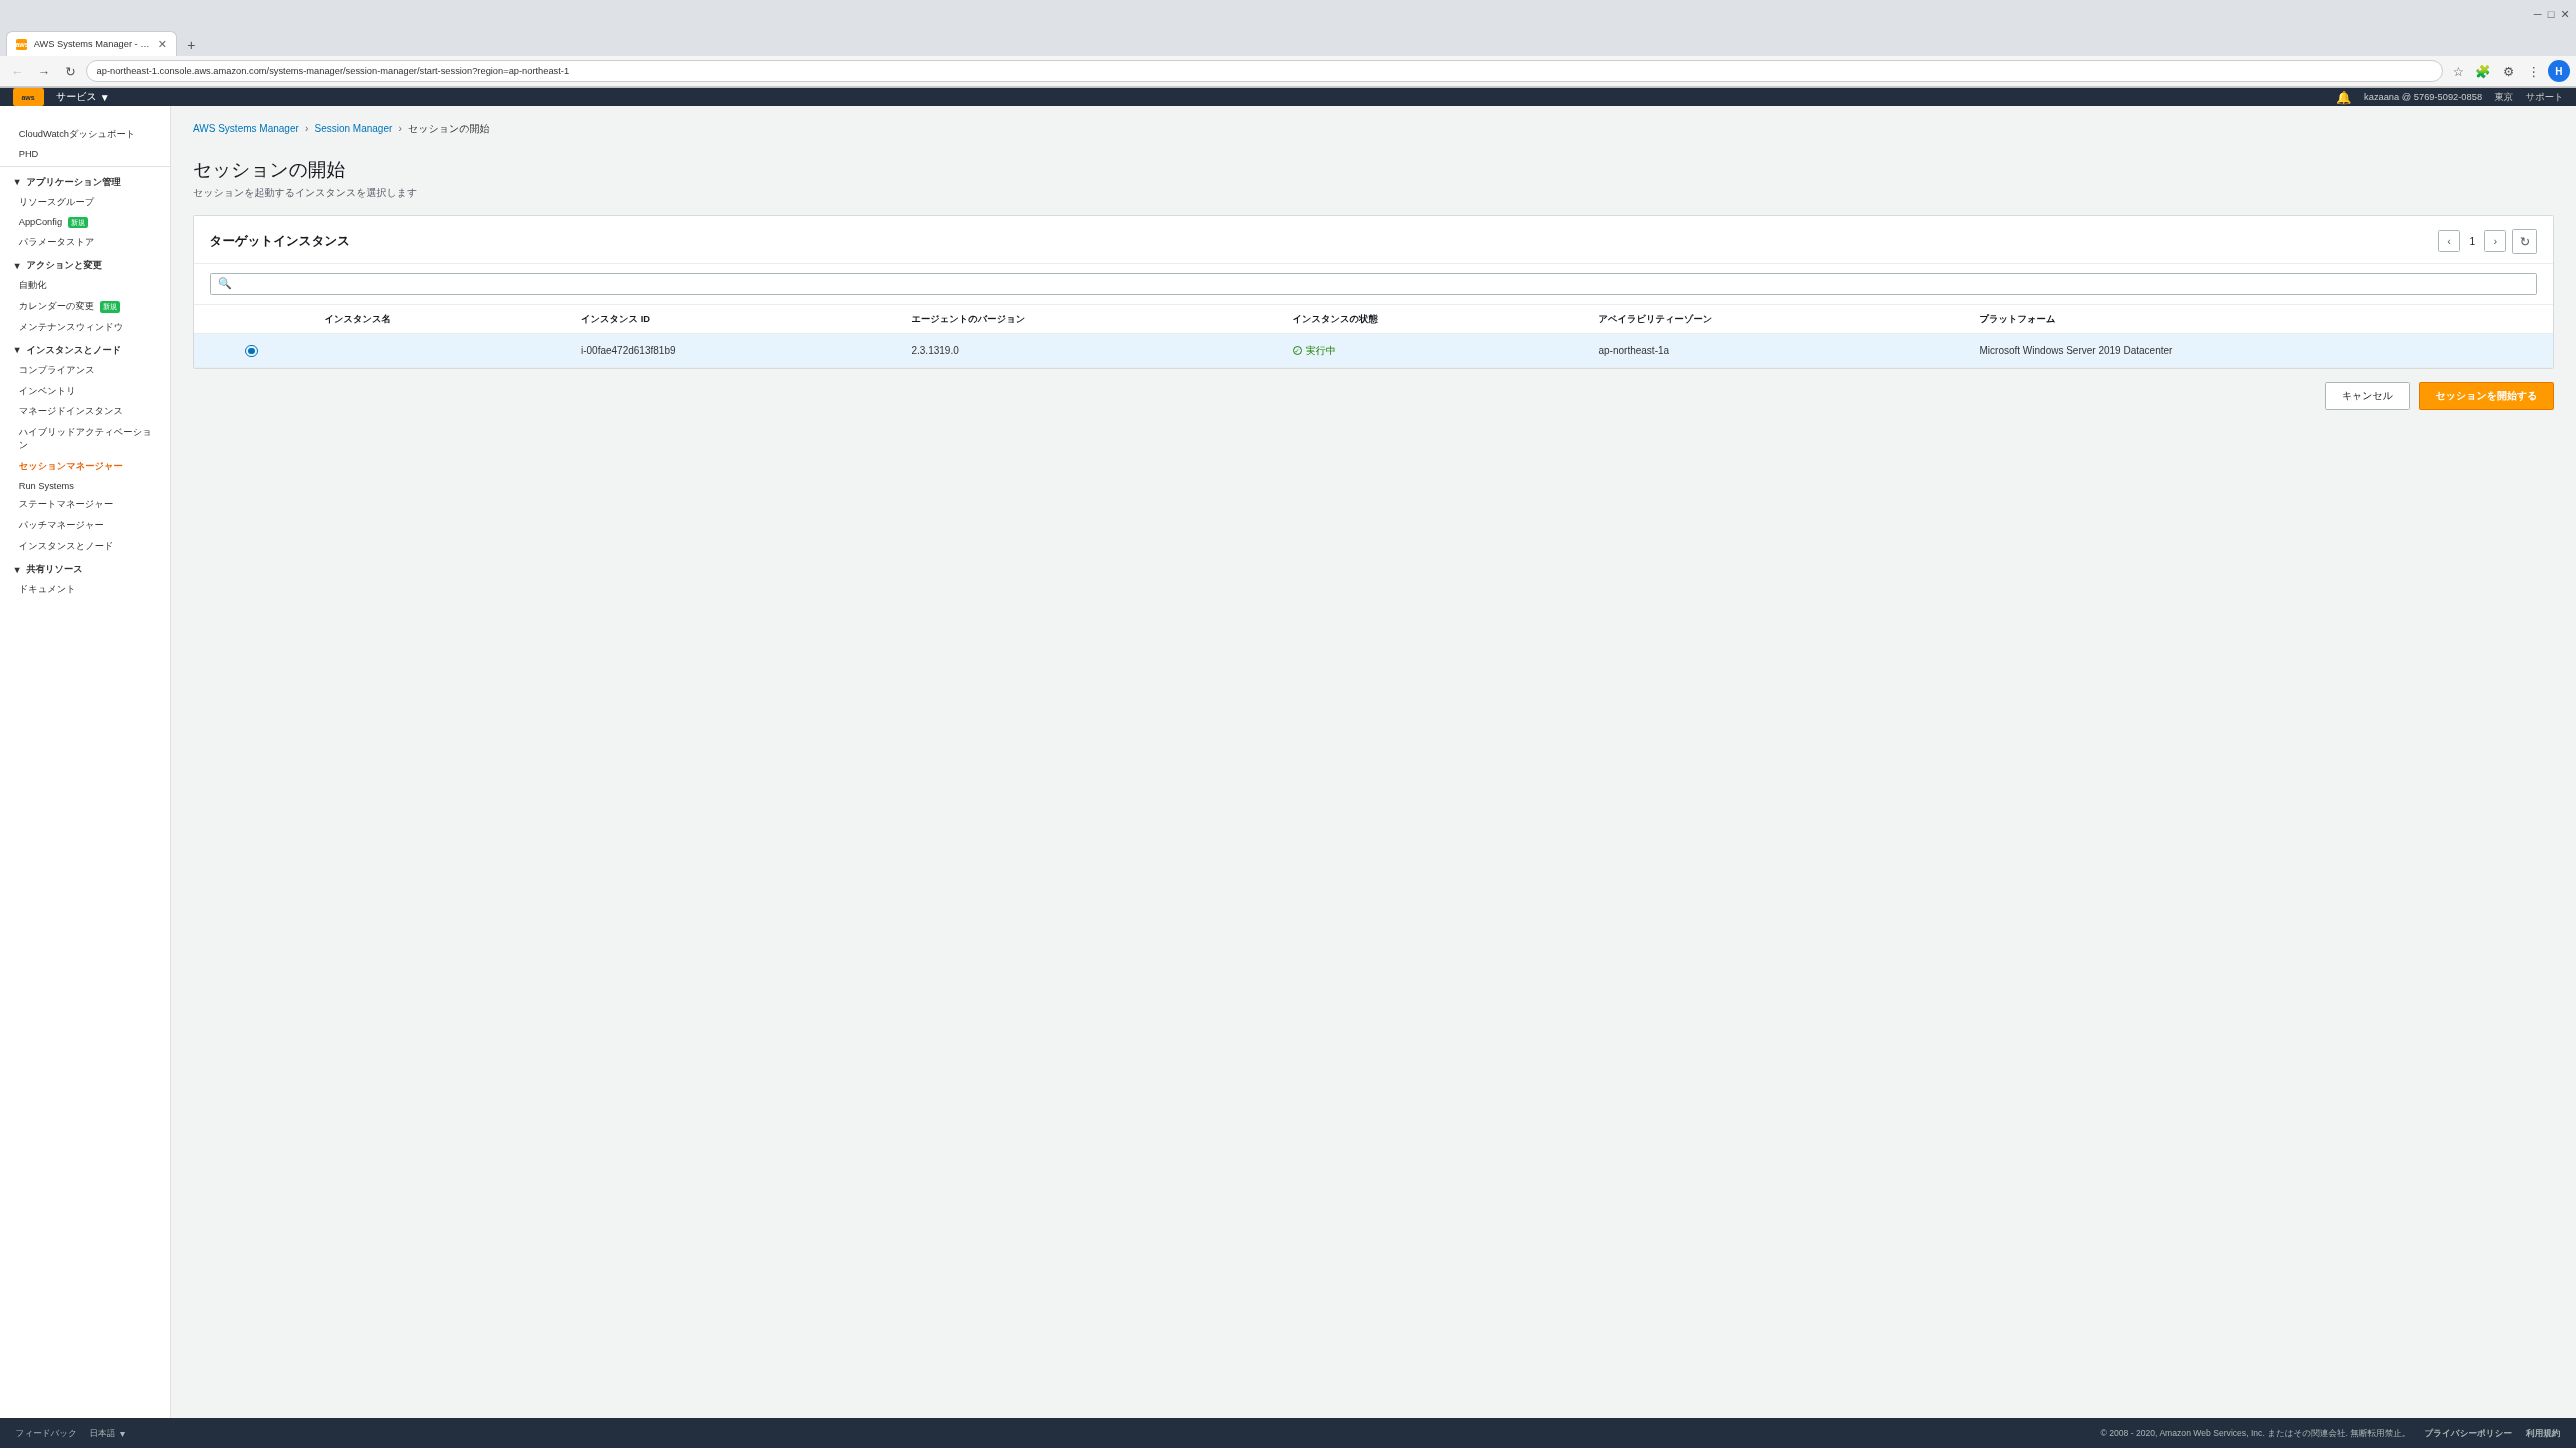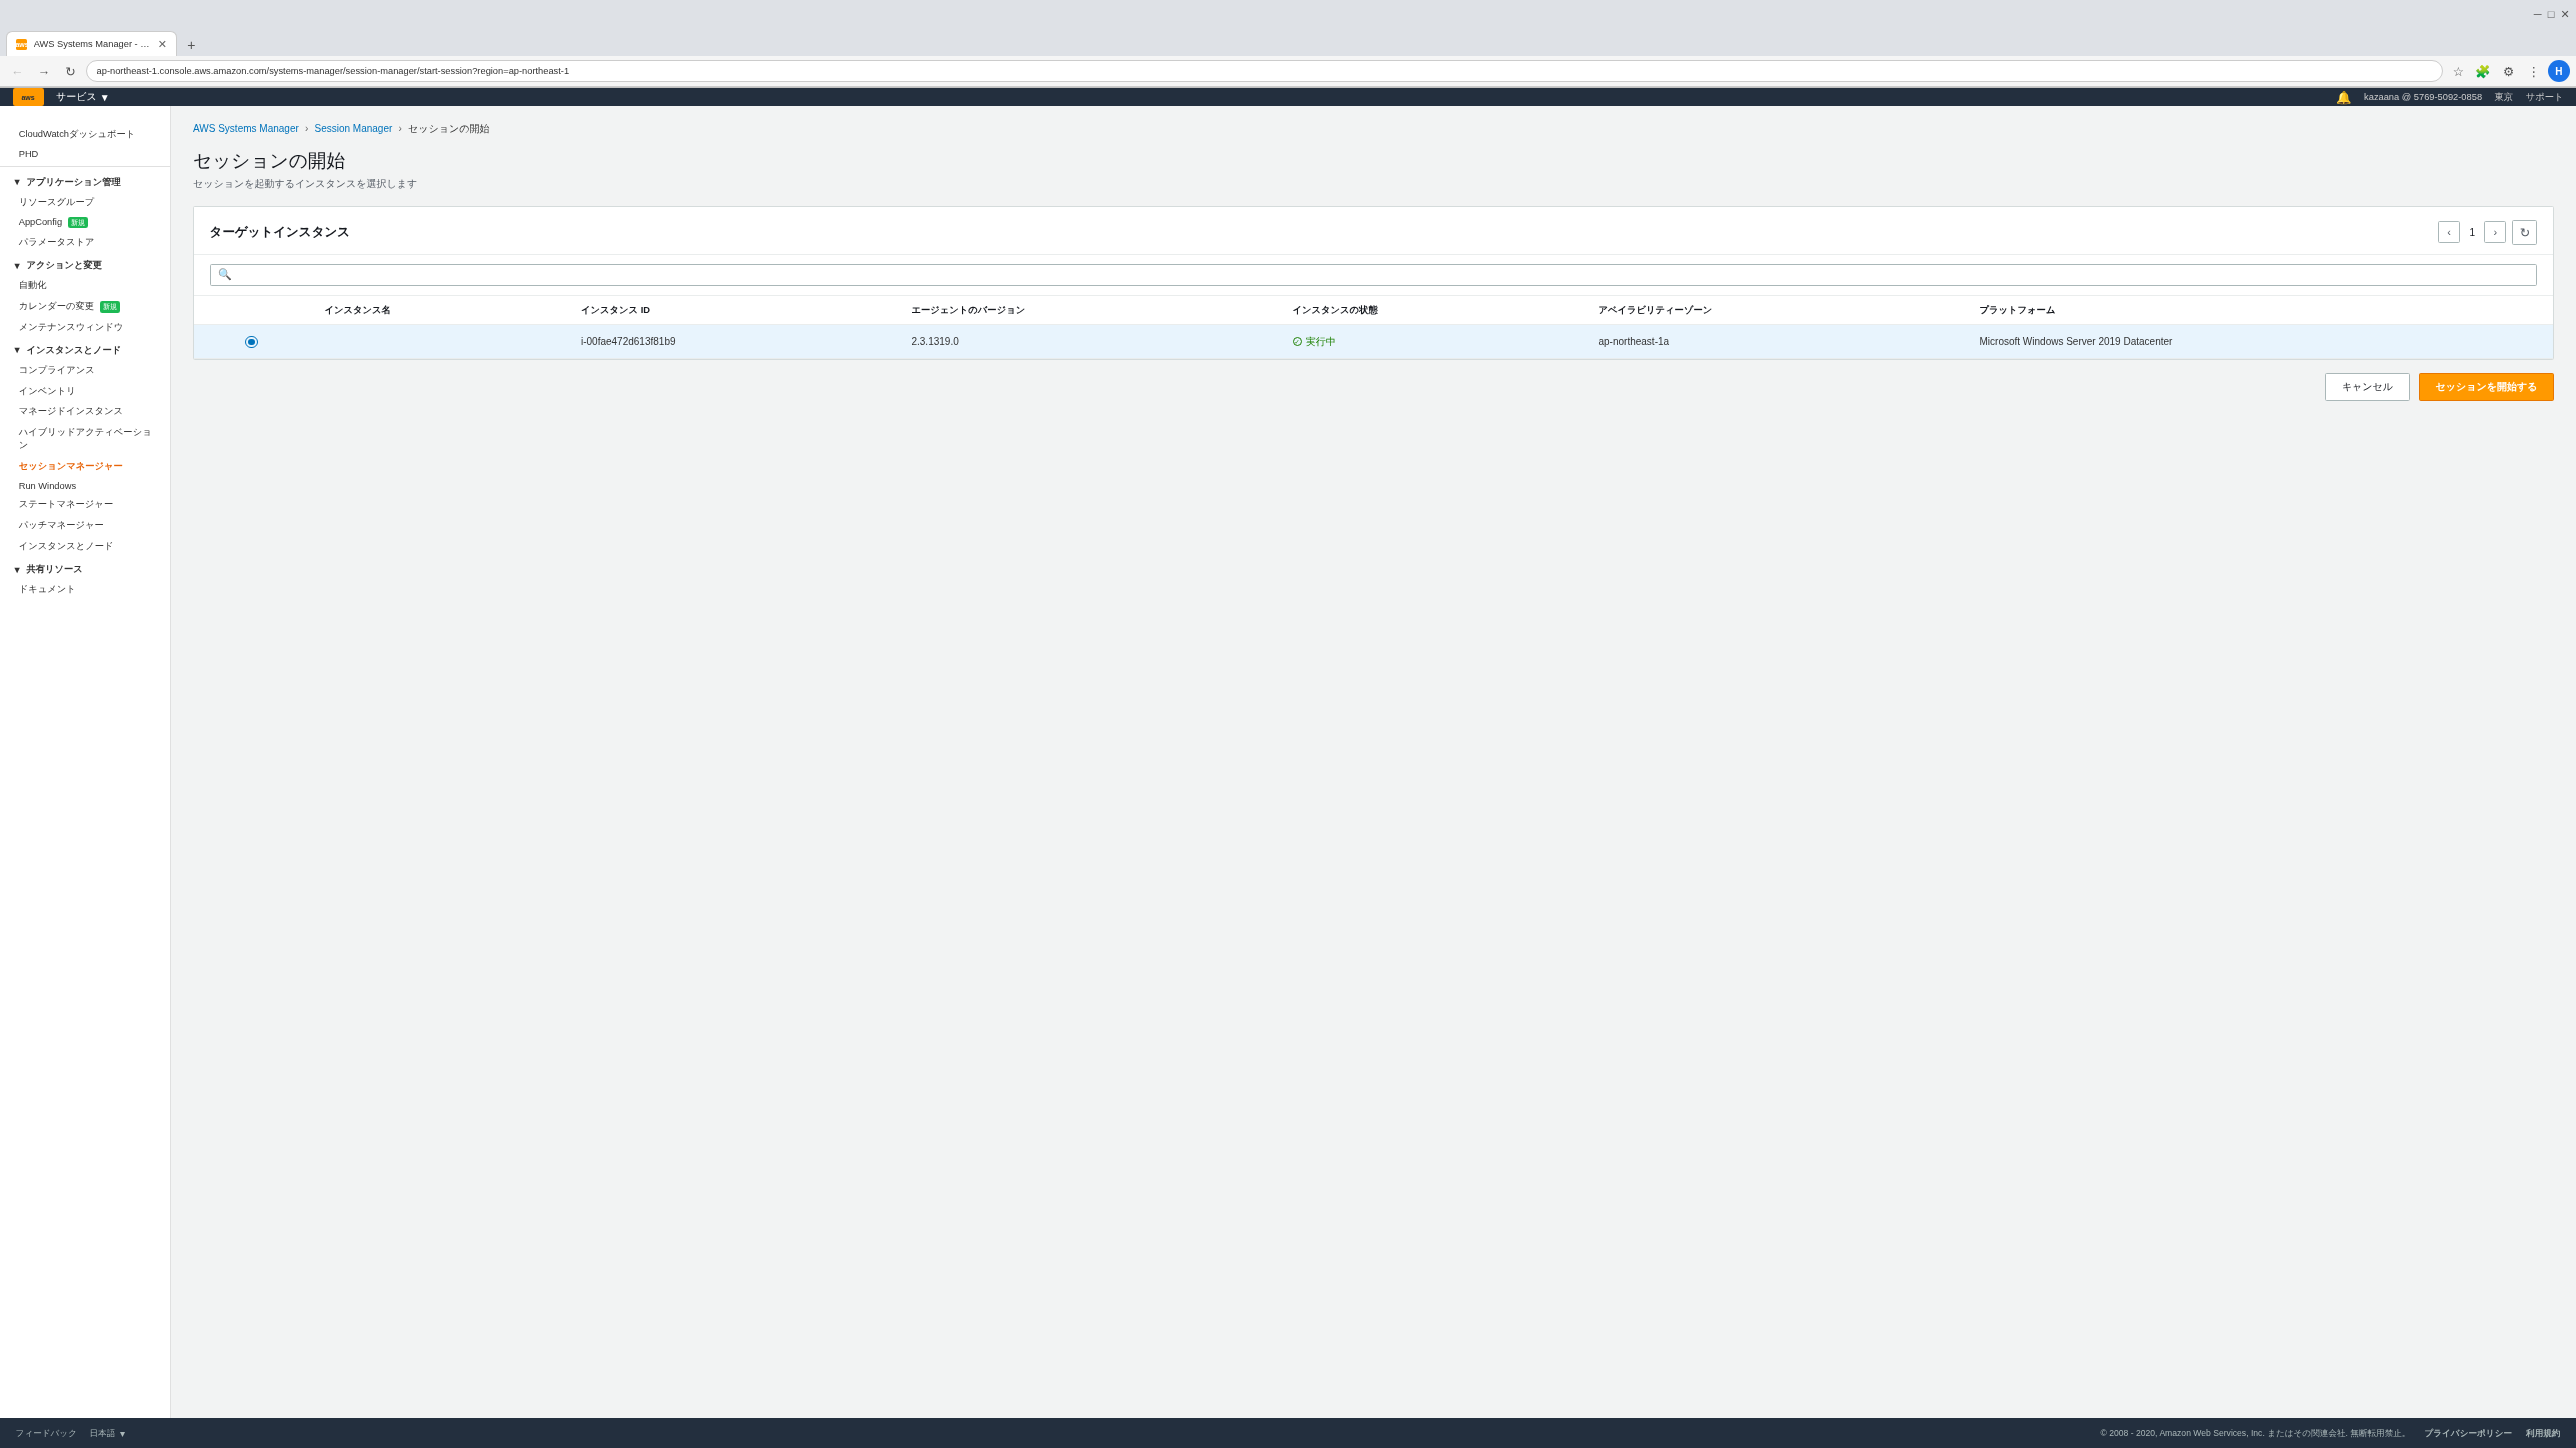--- a/index.html
+++ b/index.html
@@ -173,21 +173,21 @@
     .main-content {
       flex: 1;
       overflow-y: auto;
       padding: 15.6px 22px;
       background: #f2f3f3;
     }
 
     
     .breadcrumb {
       display: flex; align-items: center; gap: 6.2px;
-      margin-bottom: 12px;
+      margin-bottom: 21px;
       font-size: 10px;
     }
     .breadcrumb a { color: #0073bb; text-decoration: none; cursor: pointer; }
     .breadcrumb .separator { color: #666; }
     .breadcrumb .current { color: #333; }
 
     
     .page-title { font-size: 18.7px; font-weight: 300; color: #16191f; margin-bottom: 3.1px; }
     .page-subtitle { font-size: 10px; color: #545b64; margin-bottom: 15.6px; }
 
@@ -425,21 +425,21 @@
 
       <div class="sidebar-section-header">
         <span>▼</span>
         <span>インスタンスとノード</span>
       </div>
       <div class="sidebar-item">コンプライアンス</div>
       <div class="sidebar-item">インベントリ</div>
       <div class="sidebar-item">マネージドインスタンス</div>
       <div class="sidebar-item">ハイブリッドアクティベーション</div>
       <div class="sidebar-item active">セッションマネージャー</div>
-      <div class="sidebar-item">Run Windows</div>
+      <div class="sidebar-item">Run Systems</div>
       <div class="sidebar-item">ステートマネージャー</div>
       <div class="sidebar-item">パッチマネージャー</div>
       <div class="sidebar-item">インスタンスとノード</div>
 
       <div class="sidebar-section-header">
         <span>▼</span>
         <span>共有リソース</span>
       </div>
       <div class="sidebar-item">ドキュメント</div>
     </div>

